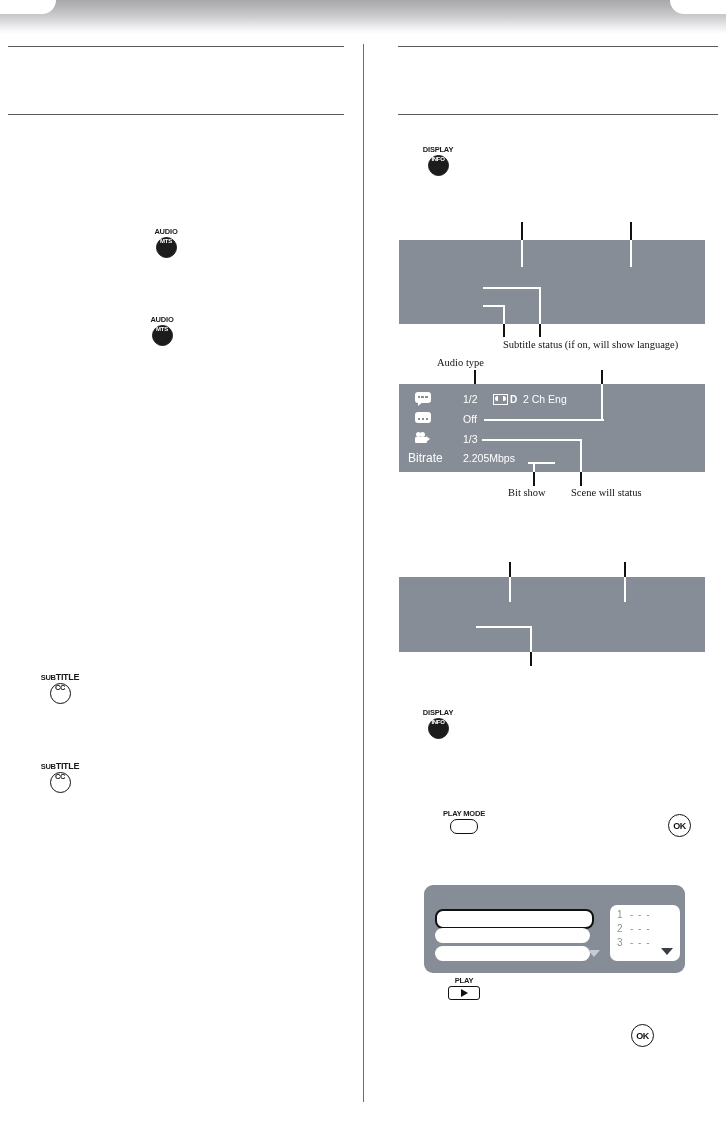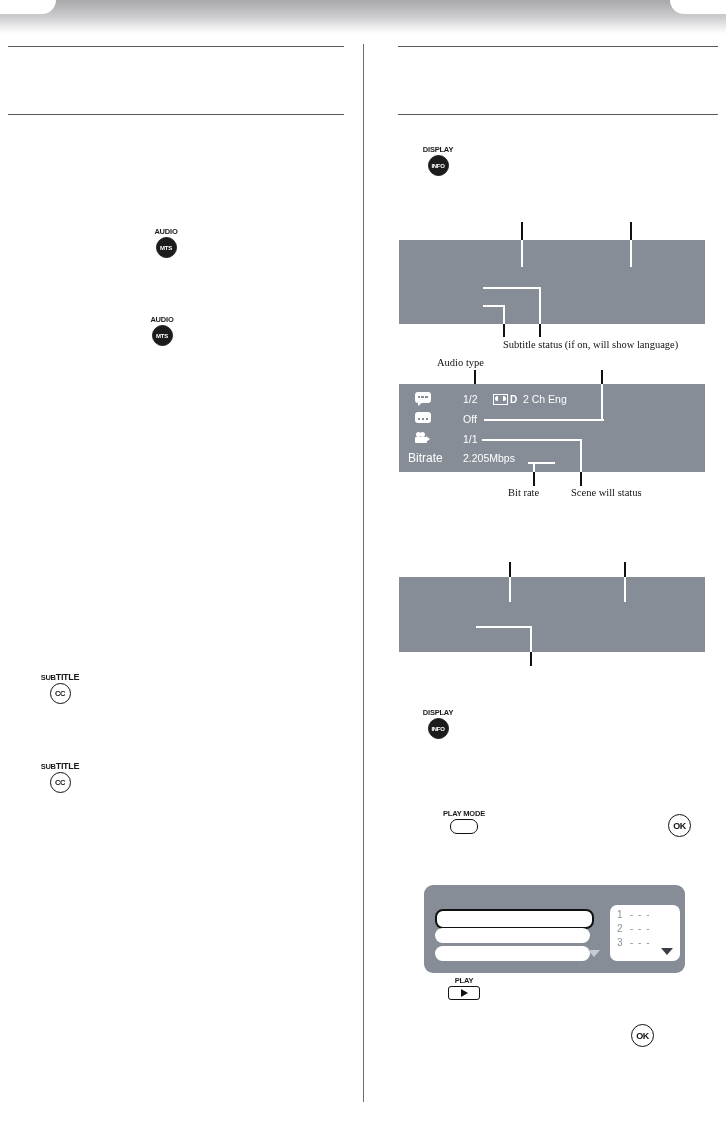--- a/index.html
+++ b/index.html
@@ -38,21 +38,21 @@
   .key-label{
     font-size:7.5px;font-weight:bold;color:#1a1a1a;letter-spacing:-0.2px;
     line-height:8px;white-space:nowrap;
   }
   .key-label.sub{letter-spacing:-0.3px;}
   .key-label .big{font-size:9px;}
   .btn-circle{
     width:19px;height:19px;border-radius:50%;
     border:1.6px solid #111;background:#fff;
     margin:1px auto 16px auto;position:relative;
-    display:flex;align-items:center;justify-content:center;
+    display:flex;align-items:flex-start;justify-content:center;
   }
   .btn-circle.filled{background:#1c1c1c;border-color:#1c1c1c;}
   .btn-circle .gl{
     font-size:6px;font-weight:bold;color:#fff;line-height:1;letter-spacing:-0.3px;
   }
   .btn-circle .gl-dark{
     font-size:7.5px;font-weight:bold;color:#111;line-height:1;letter-spacing:-0.5px;
   }
   .btn-oval{
     width:26px;height:13px;border:1.4px solid #111;border-radius:7px;
@@ -278,32 +278,32 @@
   <div class="osd-row" style="left:415px;top:432px;">
     <div class="osd-icon">
       <div class="ic-cam">
           <div class="r1"></div>
           <div class="r2"></div>
           <div class="body"></div>
           <div class="lens"></div>
         </div>
     </div>
   </div>
-  <div class="osd-text" style="position:absolute;left:463px;top:433px;">1/1</div>
+  <div class="osd-text" style="position:absolute;left:463px;top:433px;">1/3</div>
   <div class="lead-w" style="left:482px;top:439px;width:100px;height:2px;"></div>
   <div class="lead-w" style="left:580px;top:439px;width:2px;height:33px;"></div>
 
   <div class="osd-label" style="position:absolute;left:408px;top:452px;">Bitrate</div>
   <div class="osd-text" style="position:absolute;left:463px;top:452px;">2.205Mbps</div>
   <div class="lead-w" style="left:528px;top:462px;width:27px;height:2px;"></div>
   <div class="lead-w" style="left:533px;top:462px;width:2px;height:10px;"></div>
 
   <div class="lead-b" style="left:533px;top:472px;width:2px;height:14px;"></div>
   <div class="lead-b" style="left:580px;top:472px;width:2px;height:14px;"></div>
-  <div class="caption" style="left:508px;top:487px;">Bit rate</div>
+  <div class="caption" style="left:508px;top:487px;">Bit show</div>
   <div class="caption" style="left:571px;top:487px;">Scene will status</div>
 
   <div class="osd" style="left:399px;top:577px;width:306px;height:75px;"></div>
   <div class="lead-b" style="left:509px;top:562px;width:2px;height:17px;"></div>
   <div class="lead-w" style="left:509px;top:577px;width:2px;height:25px;"></div>
   <div class="lead-b" style="left:624px;top:562px;width:2px;height:17px;"></div>
   <div class="lead-w" style="left:624px;top:577px;width:2px;height:25px;"></div>
   <div class="lead-w" style="left:476px;top:626px;width:56px;height:2px;"></div>
   <div class="lead-w" style="left:530px;top:626px;width:2px;height:26px;"></div>
   <div class="lead-b" style="left:530px;top:652px;width:2px;height:14px;"></div>

